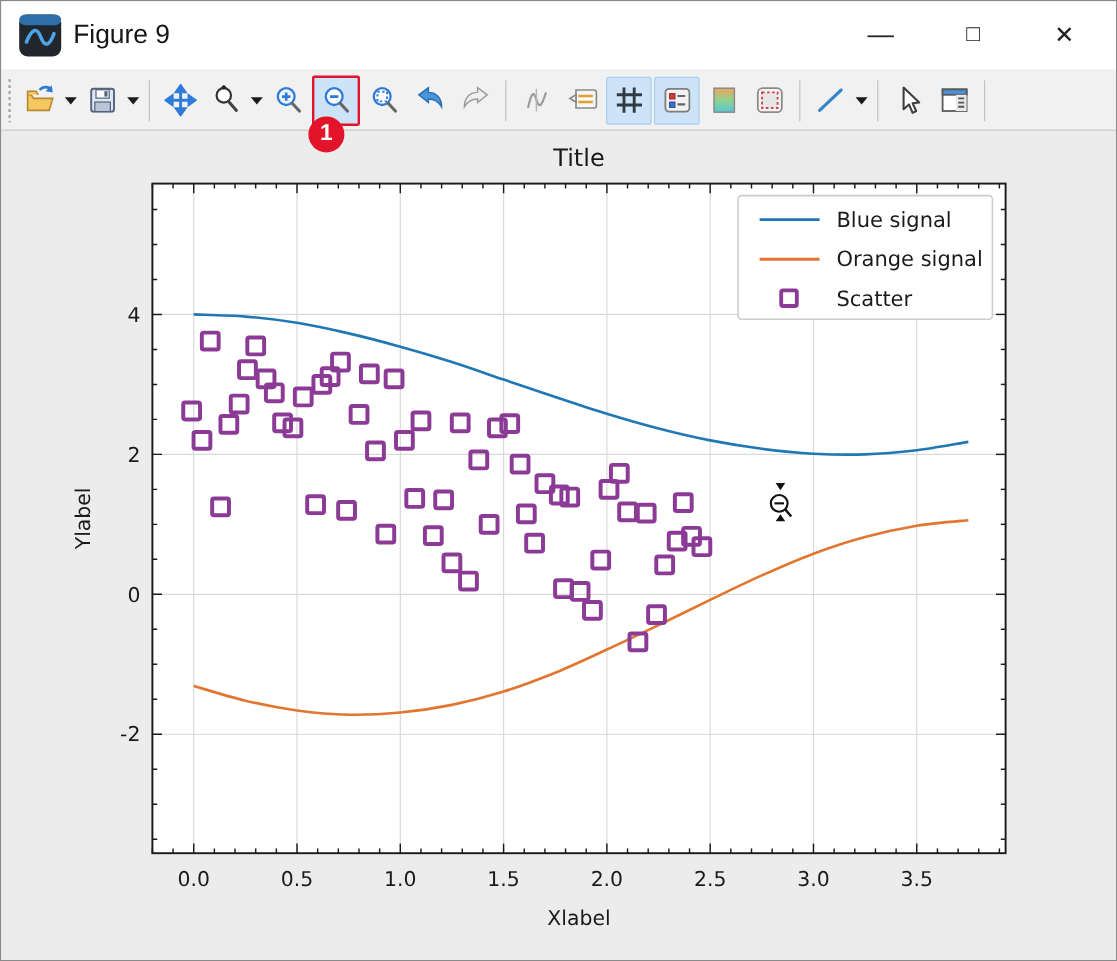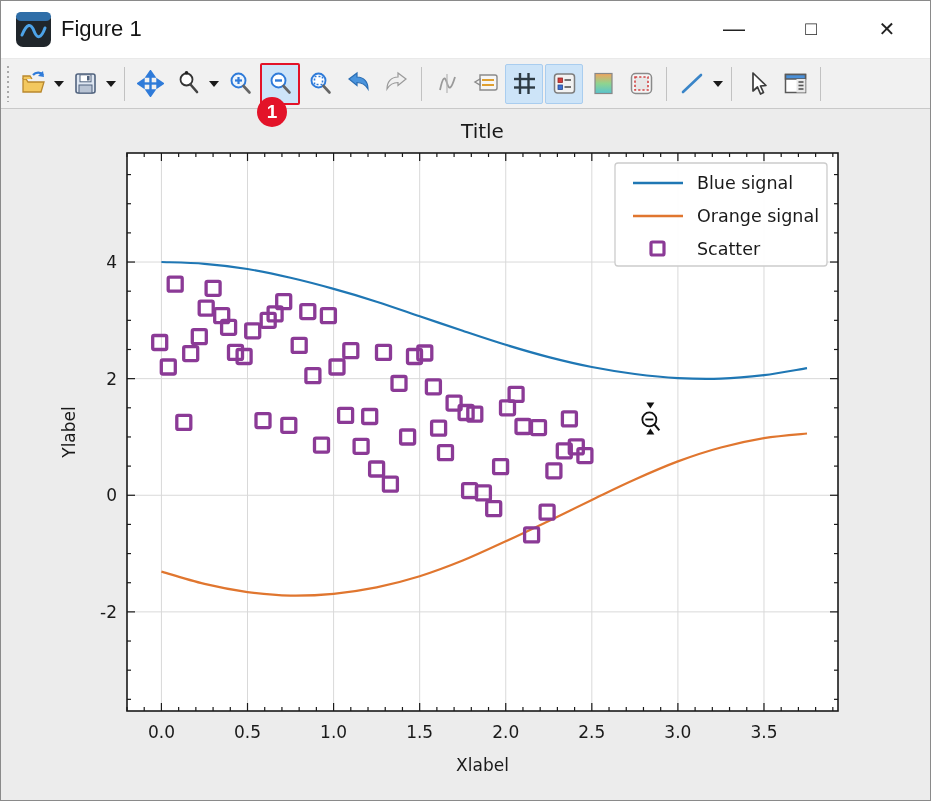--- a/index.html
+++ b/index.html
@@ -31,21 +31,21 @@
 </head>
 <body>
 
 <div id="window">
   <div id="titlebar">
     <svg id="app-icon" viewBox="0 0 37 37">
       <rect x="1" y="1" width="35" height="35" rx="7" fill="#20262b"></rect>
       <rect x="1" y="1" width="35" height="9" rx="5" fill="#2f6ea8"></rect>
       <path d="M7 24 C 12 12, 16 12, 19 20 C 22 28, 26 28, 30 17" fill="none" stroke="#4da3e8" stroke-width="3" stroke-linecap="round"></path>
     </svg>
-    <div id="win-title">Figure 1</div>
+    <div id="win-title">Figure 9</div>
     <div class="winbtn" id="btn-min">—</div>
     <div class="winbtn" id="btn-max">□</div>
     <div class="winbtn" id="btn-close">✕</div>
   </div>
 
   <div id="toolbar">
       <div class="grip"></div>
       <div class="tool">
         <span>
           <svg width="27" height="27" viewBox="0 0 27 27">

